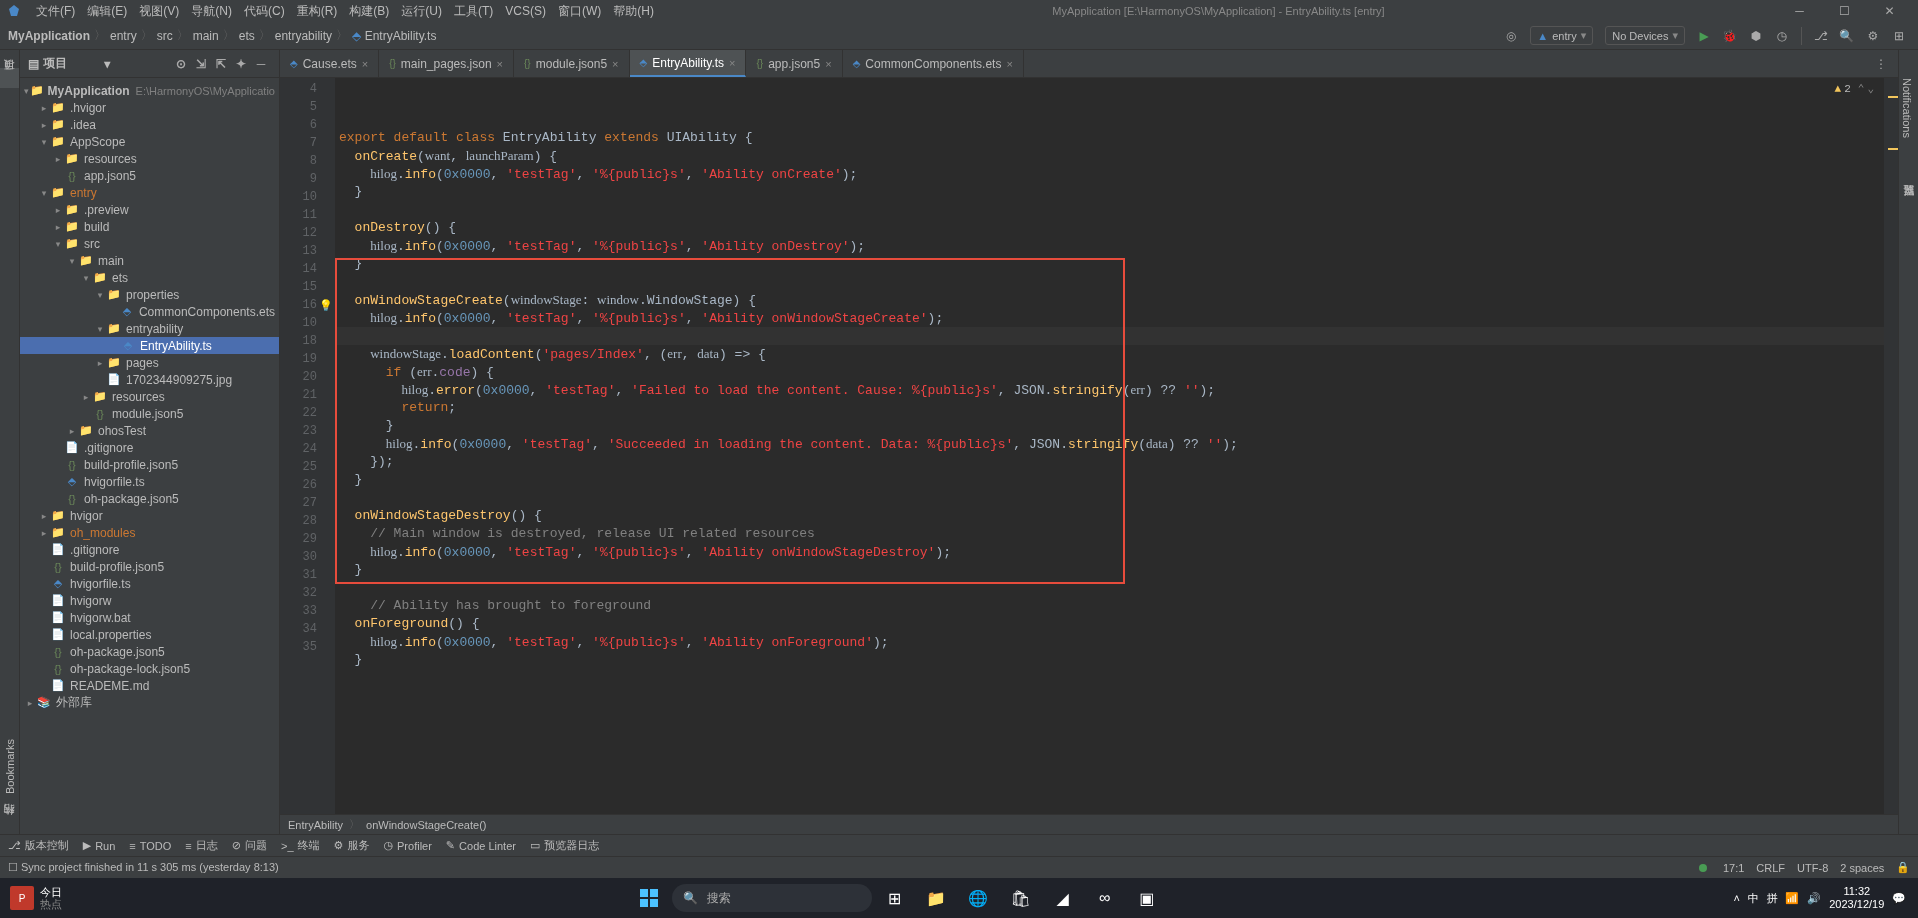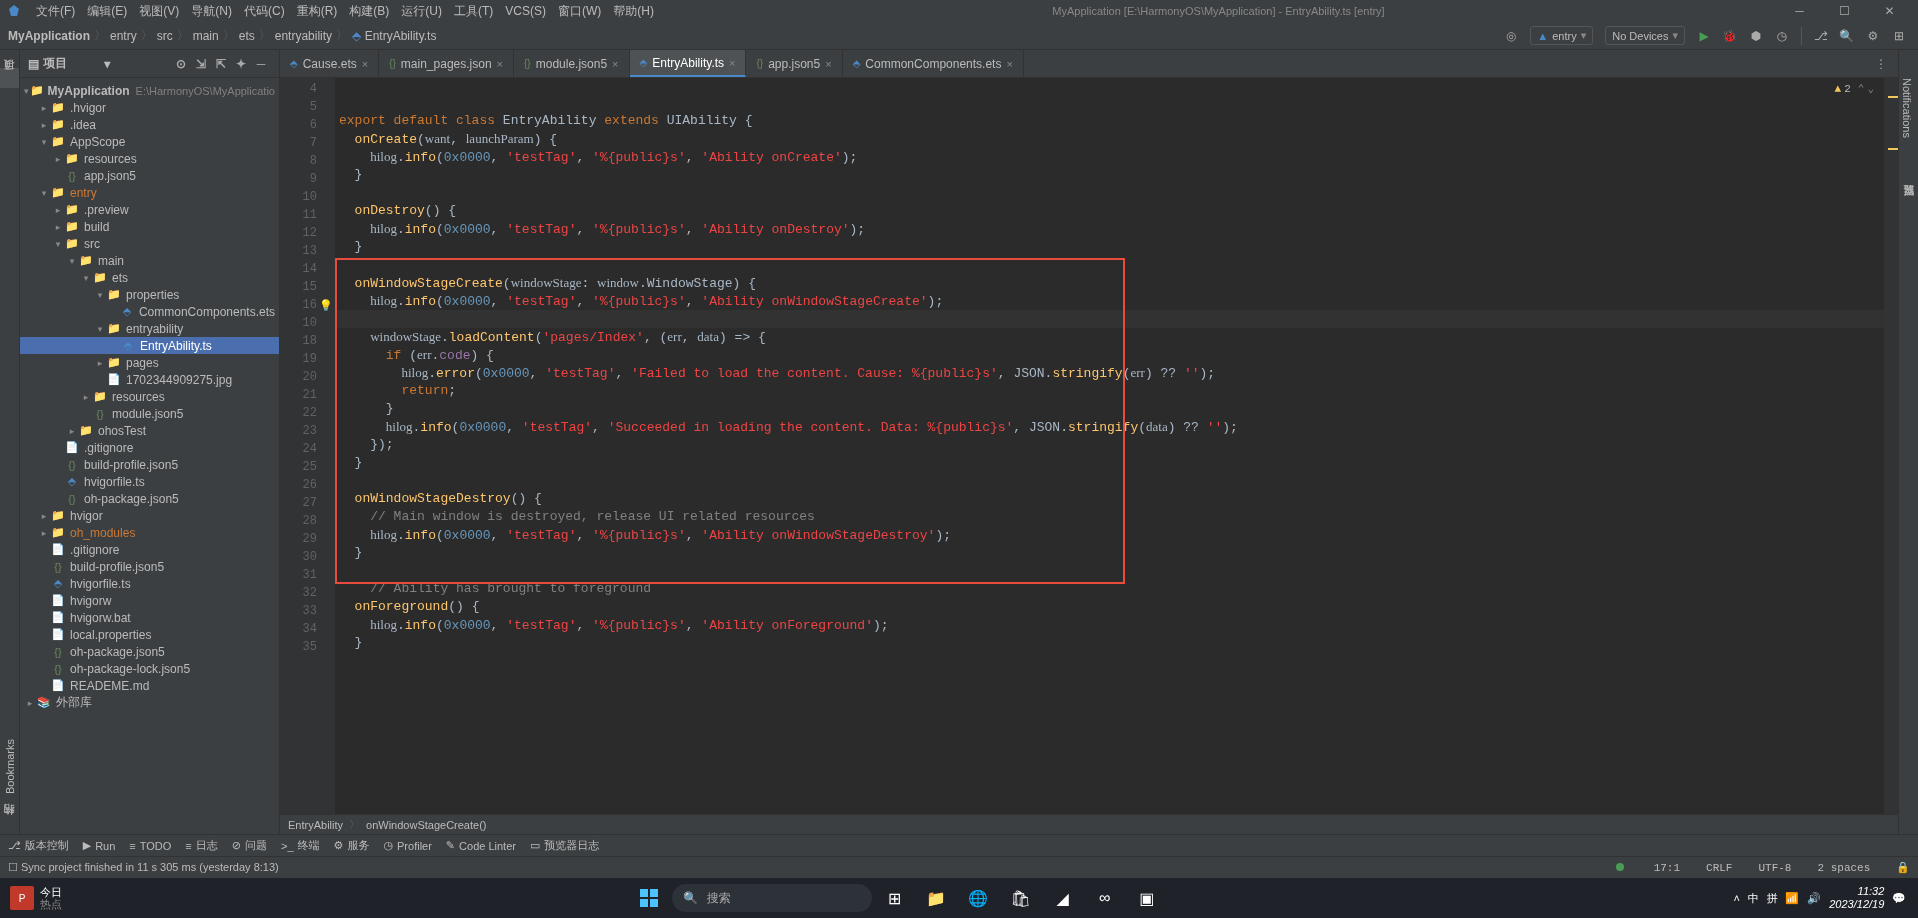--- a/index.html
+++ b/index.html
@@ -78,21 +78,21 @@
     .tab .close-x { color:#888; font-size:11px;}
     .tab .ticon { font-size:10px;}
     .tab.active .tab-name { color:#fff;}
     .tabs-bar .spacer { flex:1;}
     .tabs-bar .right-icons { display:flex; align-items:center; padding-right:6px; gap:4px;}
     
     .editor-body { flex:1; display:flex; position:relative; font-family:"Consolas","Courier New",monospace; font-size:13px;}
     .gutter { width:55px; background:#313335; text-align:right; padding-top:2px; color:#606366; font-size:12px; user-select:none;}
     .gutter .ln { height:18px; padding-right:18px; line-height:18px; position:relative;}
     .gutter .ln .bulb { position:absolute; right:2px; top:1px; color:#cc7832; font-size:11px;}
-    .code-scroll { flex:1; padding-top:16px; overflow:hidden;}
+    .code-scroll { flex:1; padding-top:16px; overflow:hidden;margin-top:17px;}
     .code-line { height:18px; line-height:18px; white-space:pre; padding-left:4px;}
     .highlight-box { position:absolute; border:2px solid #e74c3c; pointer-events:none;}
     .code-line.caret-line { background:#323232;}
     
     .c-keyword { color:#cc7832;}
     .c-type { color:#a9b7c6;}
     .c-method { color:#ffc66d;}
     .c-string { color:#ef4444;}
     .c-num { color:#6897bb;}
     .c-comment { color:#808080;}
@@ -103,32 +103,32 @@
     
     .right-tool-strip { width:20px; background:#3c3f41; border-left:1px solid #323232;}
     .right-tool-strip .vtab2 { writing-mode: vertical-rl; font-size:11px; padding:10px 2px; color:#bbb; cursor:pointer; margin-top:18px;}
     
     .editor-breadcrumb { height:20px; background:#3c3f41; border-top:1px solid #323232; display:flex; align-items:center; padding-left:8px; font-size:11px; color:#bbb; gap:6px;}
     
     .bottom-tool-bar { height:22px; background:#3c3f41; border-top:1px solid #323232; display:flex; align-items:center; padding:0 8px; font-size:11px; color:#bbb; gap:14px;}
     .bottom-tool-bar .btool { display:flex; align-items:center; gap:4px; cursor:pointer;}
     
     .status-bar { height:22px; background:#3c3f41; border-top:1px solid #323232; display:flex; align-items:center; padding:0 8px; font-size:11px; color:#bbb; justify-content:space-between;}
-    .status-bar .right { display:flex; gap:26px; align-items:center;font-family:Liberation Mono, monospace;}
+    .status-bar .right { display:flex; gap:12px; align-items:center;}
     .status-dot { width:8px; height:8px; border-radius:50%; background:#499c54; display:inline-block; margin-right:4px;}
     
     .taskbar { height:40px; background:#1f2229; display:flex; align-items:center; color:#fff;}
     .task-left { display:flex; align-items:center; gap:6px; padding-left:10px;}
     .weather { display:flex; align-items:center; gap:6px; font-size:11px;}
     .task-center { flex:1; display:flex; align-items:center; justify-content:center; gap:4px;}
     .start-btn { width:38px; height:30px; display:flex; align-items:center; justify-content:center; cursor:pointer; border-radius:4px;}
     .search-box { width:200px; height:28px; background:#2d3138; border-radius:14px; display:flex; align-items:center; padding:0 12px; gap:8px; color:#aaa; font-size:12px;}
     .task-icon { width:38px; height:30px; display:flex; align-items:center; justify-content:center; cursor:pointer; border-radius:4px; font-size:16px;}
     .task-right { display:flex; align-items:center; gap:8px; padding-right:12px; font-size:11px;}
-    .task-time { text-align:right; line-height:13px;font-style:italic;}
+    .task-time { text-align:center; line-height:13px;}
     
     .warn-badge { display:flex; align-items:center; gap:3px; color:#bbb; font-size:11px;}
     .warn-tri { color:#f2c55c;}
     
     .editor-top-right { position:absolute; top:4px; right:24px; z-index:5;}
     .minimap { position:absolute; right:0; top:0; bottom:0; width:14px; background:#313335;}
     .minimap .mark { position:absolute; right:0; width:10px; height:2px;}
   </style>
 </head>
 <body>

